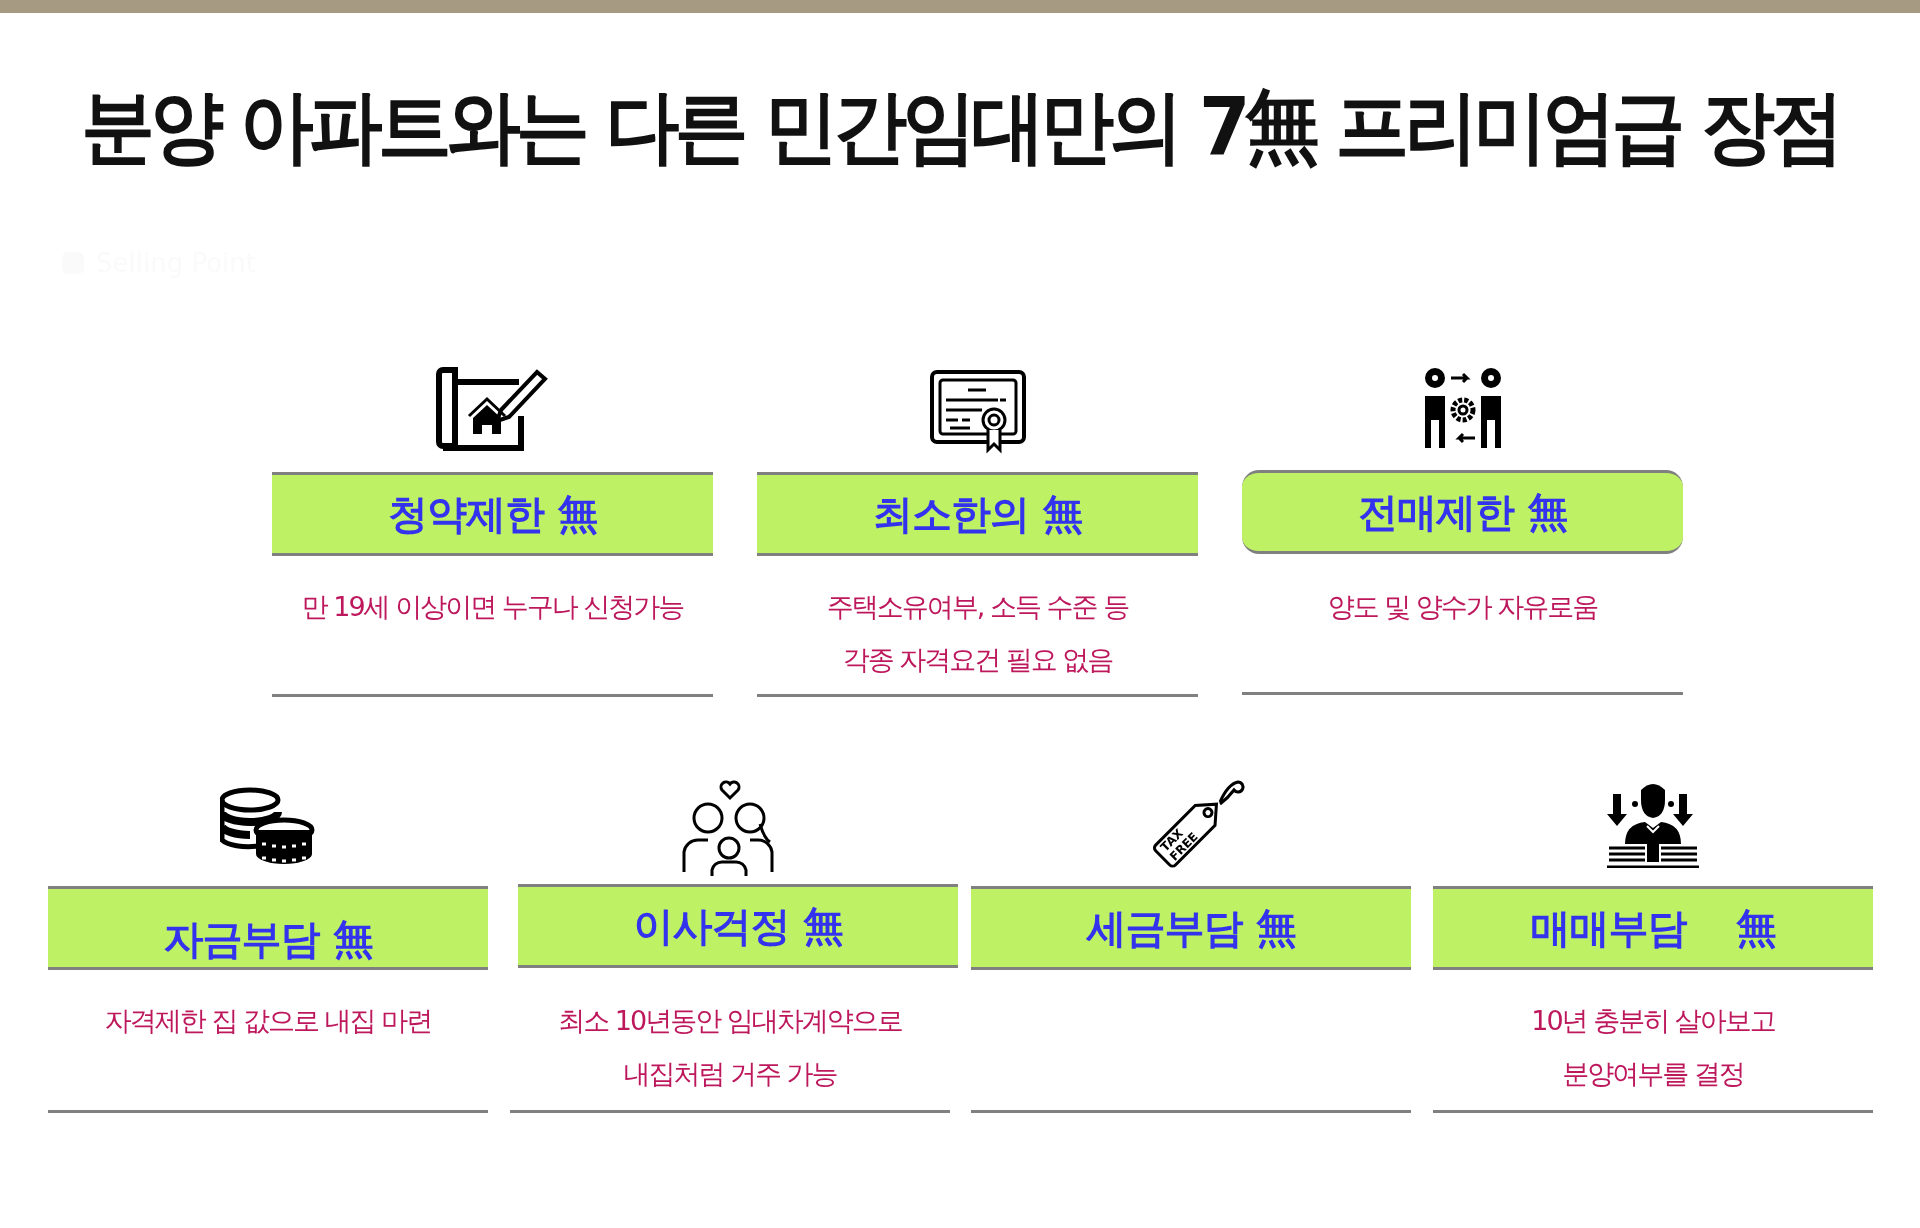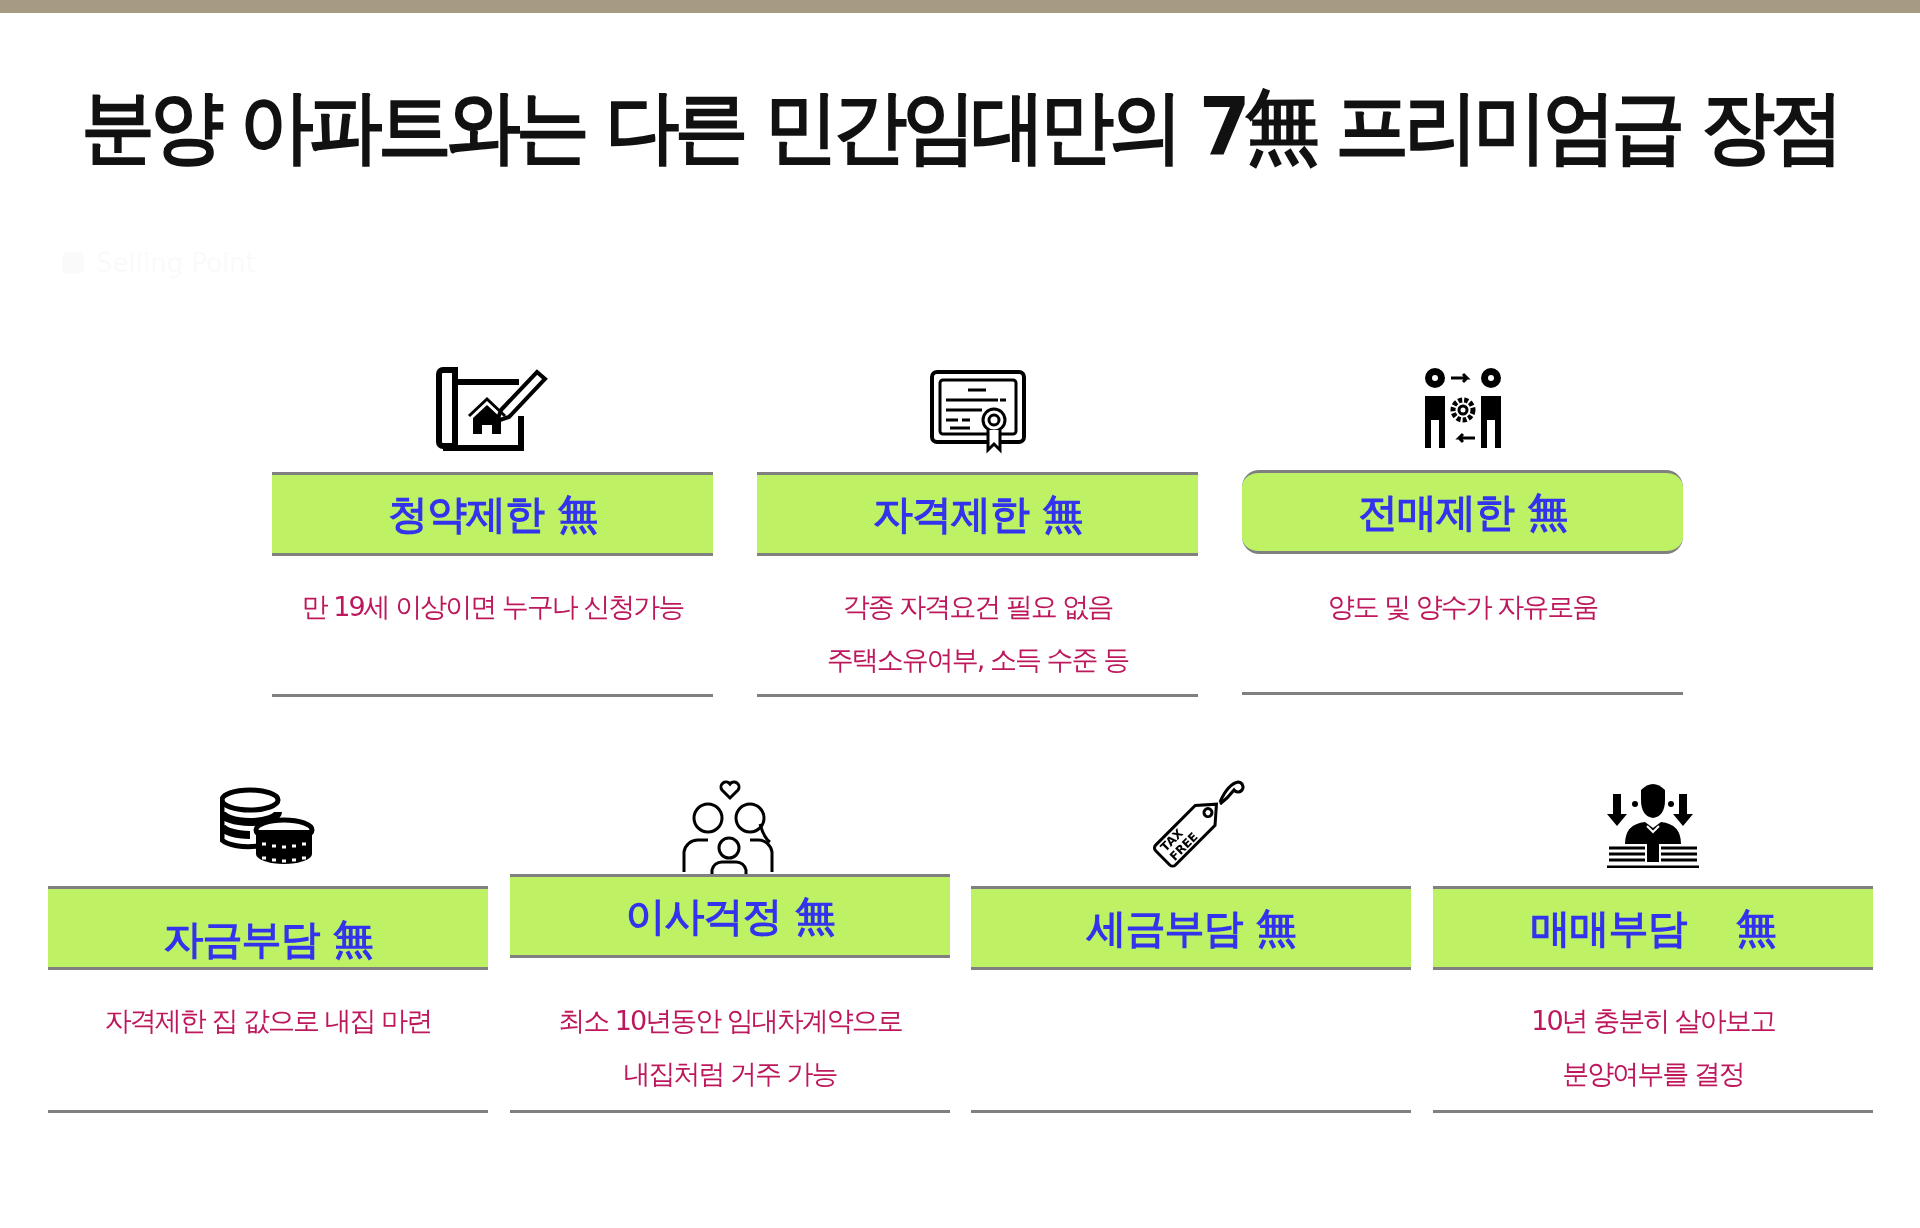--- a/index.html
+++ b/index.html
@@ -73,26 +73,26 @@
     <svg width="100" height="86" viewBox="0 0 100 86">
       <rect x="4" y="4" width="92" height="70" rx="5" fill="none" stroke="#000" stroke-width="4"></rect>
       <rect x="12" y="12" width="76" height="54" rx="3" fill="none" stroke="#000" stroke-width="3"></rect>
       <path d="M40 22 h18 M18 32 h52 M72 32 h6 M18 42 h36 M18 52 h12 M34 52 h8 M22 60 h20" stroke="#000" stroke-width="3"></path>
       <circle cx="66" cy="52" r="11" fill="#fff" stroke="#000" stroke-width="3"></circle>
       <circle cx="66" cy="52" r="5" fill="none" stroke="#000" stroke-width="3"></circle>
       <path d="M60 62 v20 l6 -6 l6 6 v-20" fill="#fff" stroke="#000" stroke-width="3"></path>
     </svg>
   </div>
   <div class="head" style="top:112px;">
-    <span>자격제한</span>
+    <span>최소한의</span>
     <span class="mu">無</span>
   </div>
   <div class="desc" style="top:220px;">
+    <div>주택소유여부, 소득 수준 등</div>
     <div>각종 자격요건 필요 없음</div>
-    <div>주택소유여부, 소득 수준 등</div>
   </div>
   <div class="base" style="top:334px;"></div>
 </div>
 
 <div class="card" style="left:1242px; top:358px; height:340px;">
   <div class="icon-wrap" style="top:8px;">
     <svg width="84" height="84" viewBox="0 0 84 84">
       <circle cx="14" cy="12" r="10" fill="#000"></circle>
         <circle cx="14" cy="12" r="3" fill="#fff"></circle>
       <circle cx="70" cy="12" r="10" fill="#000"></circle>
@@ -141,21 +141,21 @@
     <svg width="100" height="100" viewBox="0 0 100 100">
       <path d="M50 20 l-8 -8 a5 5 0 0 1 8 -6 a5 5 0 0 1 8 6z" fill="none" stroke="#000" stroke-width="3"></path>
       <circle cx="28" cy="40" r="14" fill="none" stroke="#000" stroke-width="3"></circle>
       <circle cx="70" cy="40" r="14" fill="none" stroke="#000" stroke-width="3"></circle>
       <path d="M80 46 q4 14 10 18" fill="none" stroke="#000" stroke-width="3"></path>
       <path d="M4 94 v-20 a14 14 0 0 1 14 -12 h10 M92 94 v-20 a14 14 0 0 0 -14 -12 h-8" fill="none" stroke="#000" stroke-width="3"></path>
       <circle cx="49" cy="70" r="10" fill="none" stroke="#000" stroke-width="3"></circle>
       <path d="M32 98 v-6 a10 10 0 0 1 10 -8 h14 a10 10 0 0 1 10 8 v6" fill="none" stroke="#000" stroke-width="3"></path>
     </svg>
   </div>
-  <div class="head" style="top:98px;">
+  <div class="head" style="top:108px;margin-left:8px;">
     <span>이사걱정</span>
     <span class="mu">無</span>
   </div>
   <div class="desc" style="top:218px;">
     <div>최소 10년동안 임대차계약으로</div>
     <div>내집처럼 거주 가능</div>
   </div>
   <div class="base" style="top:334px;"></div>
 </div>
 

